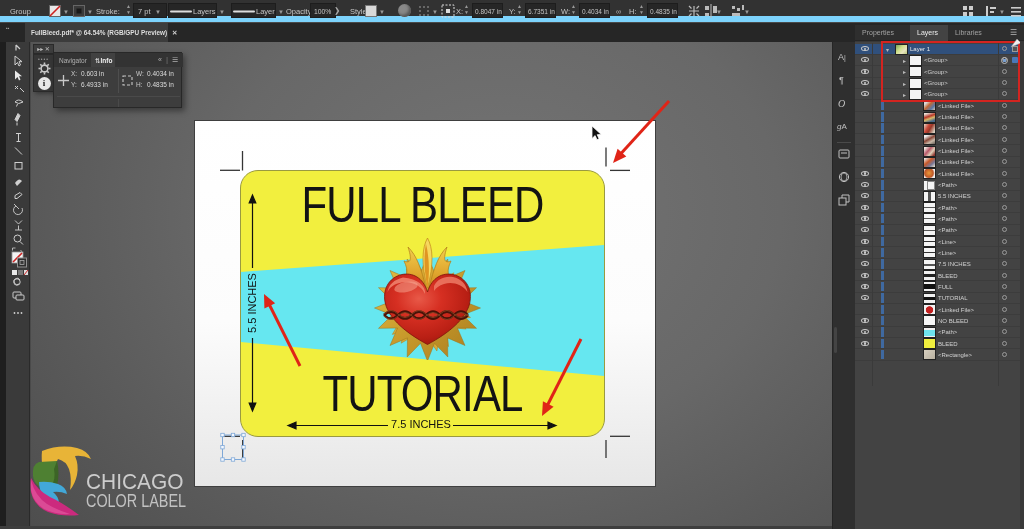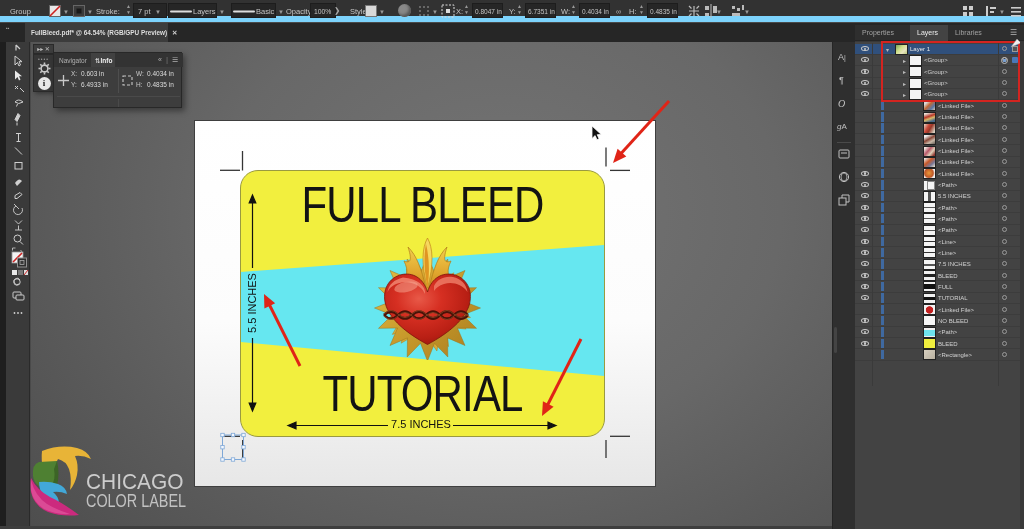--- a/index.html
+++ b/index.html
@@ -37,21 +37,21 @@
     <span class="abs" style="left:168px;top:3px;width:49px;height:15px;background:#262626;border:1px solid #1d1d1d;"></span>
     <svg class="abs" style="left:170px;top:10px;" width="22" height="3">
         <rect x="0" y="0.5" width="22" height="2" rx="1" fill="#ddd"></rect>
       </svg>
     <span class="abs" style="left:193px;top:7px;">Layers</span>
     <span class="abs" style="left:219px;top:9px;color:#999;font-size:6px;">▼</span>
     <span class="abs" style="left:231px;top:3px;width:45px;height:15px;background:#262626;border:1px solid #1d1d1d;"></span>
     <svg class="abs" style="left:233px;top:10px;" width="22" height="3">
         <rect x="0" y="0.5" width="22" height="2" rx="1" fill="#ddd"></rect>
       </svg>
-    <span class="abs" style="left:256px;top:7px;">Basic</span>
+    <span class="abs" style="left:256px;top:7px;">Layer</span>
     <span class="abs" style="left:278px;top:9px;color:#999;font-size:6px;">▼</span>
     <span class="abs" style="left:286px;top:7px;">Opacity:</span>
     <span class="abs" style="left:310px;top:3px;width:26px;height:15px;background:#262626;border:1px solid #1d1d1d;padding:3.5px 0 0 3px;font-size:6.8px;">100%</span>
     <span class="abs" style="left:334px;top:6px;color:#aaa;">❯</span>
     <span class="abs" style="left:350px;top:7px;">Style:</span>
     <span class="abs" style="left:365px;top:5px;width:12px;height:12px;background:#d8d8d8;border:1px solid #777;"></span>
     <span class="abs" style="left:379px;top:9px;color:#999;font-size:6px;">▼</span>
     <span class="abs" style="left:398px;top:4px;width:13px;height:13px;background:#888;border-radius:50%;box-shadow:inset -2px -2px 3px #555;"></span>
     <svg class="abs" style="left:418px;top:5px;" width="13" height="13">
       <g fill="#aaa">

